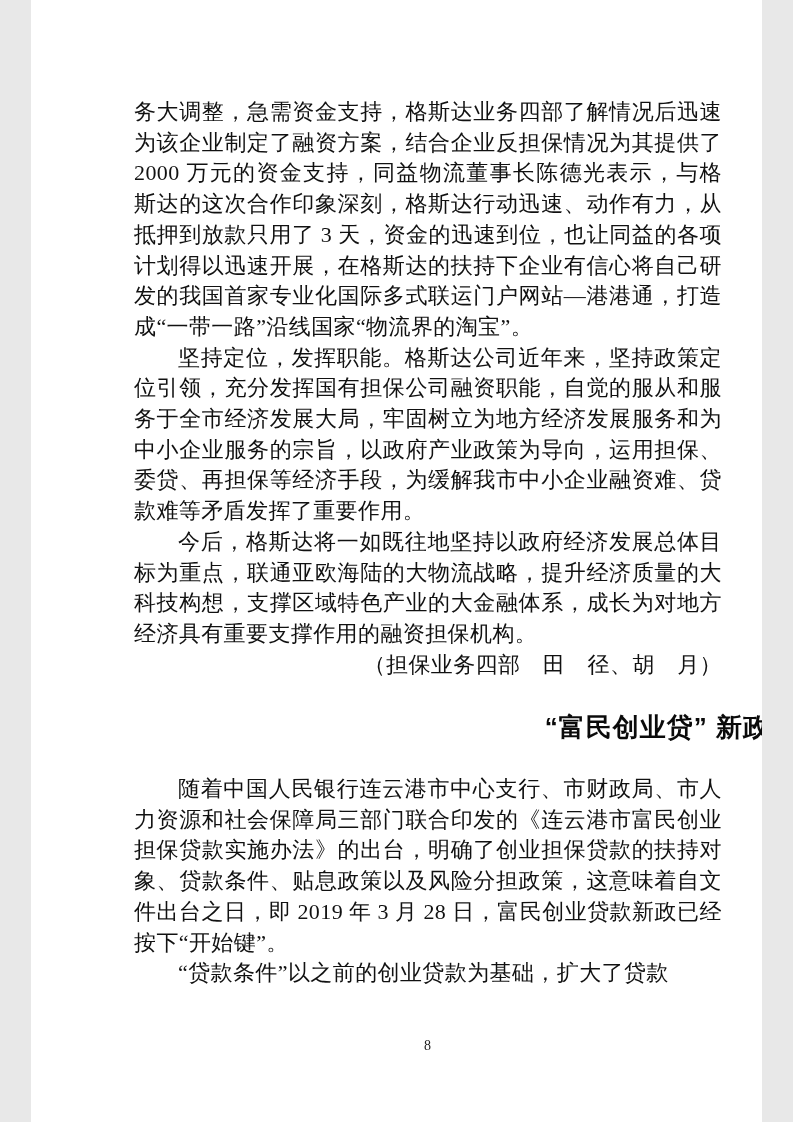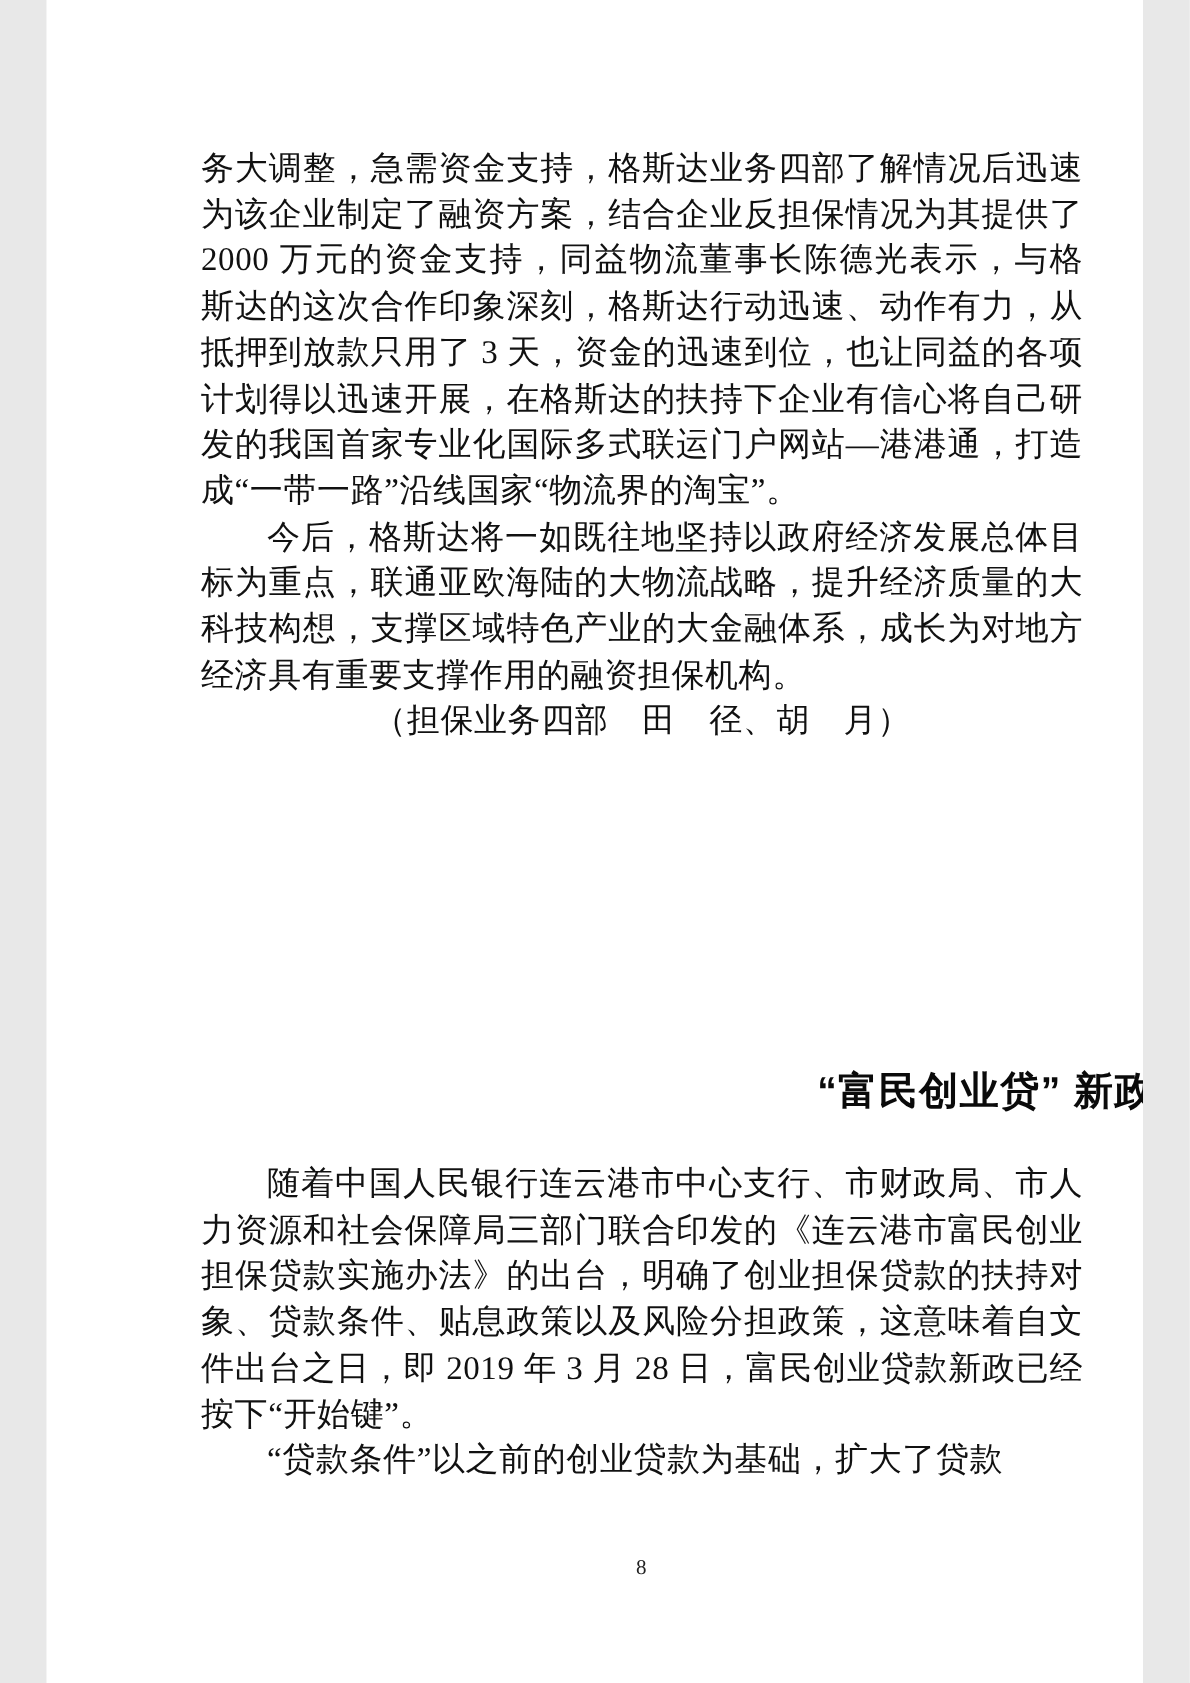--- a/index.html
+++ b/index.html
@@ -29,21 +29,21 @@
     font-size: 22px;
     line-height: 30.7px;
     letter-spacing: 0.4px;
     text-align: justify;
     text-indent: 2em;
     word-break: break-all;
   }
   .para.no-indent { text-indent: 0; }
   .para.attribution {
     text-indent: 0;
-    text-align: center;
+    text-align: right;
   }
   .section-heading {
     position: absolute;
     top: 707px;
     left: 0;
     width: 793px;
     margin: 0;
     text-align: right;
     font-family: "Liberation Sans", "DejaVu Sans", sans-serif;
     font-weight: 700;
@@ -63,20 +63,21 @@
     color: #222222;
   }
 </style>
 </head>
 <body>
 
 <div class="page">
 
   <div class="text-block" id="block-guarantee">
     <p class="para no-indent">务大调整，急需资金支持，格斯达业务四部了解情况后迅速为该企业制定了融资方案，结合企业反担保情况为其提供了 2000 万元的资金支持，同益物流董事长陈德光表示，与格斯达的这次合作印象深刻，格斯达行动迅速、动作有力，从抵押到放款只用了 3 天，资金的迅速到位，也让同益的各项计划得以迅速开展，在格斯达的扶持下企业有信心将自己研发的我国首家专业化国际多式联运门户网站—港港通，打造成“一带一路”沿线国家“物流界的淘宝”。</p>
+    <p class="para">坚持定位，发挥职能。格斯达公司近年来，坚持政策定位引领，充分发挥国有担保公司融资职能，自觉的服从和服务于全市经济发展大局，牢固树立为地方经济发展服务和为中小企业服务的宗旨，以政府产业政策为导向，运用担保、委贷、再担保等经济手段，为缓解我市中小企业融资难、贷款难等矛盾发挥了重要作用。</p>
     <p class="para">今后，格斯达将一如既往地坚持以政府经济发展总体目标为重点，联通亚欧海陆的大物流战略，提升经济质量的大科技构想，支撑区域特色产业的大金融体系，成长为对地方经济具有重要支撑作用的融资担保机构。</p>
     <p class="para attribution">（担保业务四部　田　径、胡　月）</p>
   </div>
 
   <h2 class="section-heading">“富民创业贷” 新政实施</h2>
 
   <div class="text-block" id="block-loan">
     <p class="para">随着中国人民银行连云港市中心支行、市财政局、市人力资源和社会保障局三部门联合印发的《连云港市富民创业担保贷款实施办法》的出台，明确了创业担保贷款的扶持对象、贷款条件、贴息政策以及风险分担政策，这意味着自文件出台之日，即 2019 年 3 月 28 日，富民创业贷款新政已经按下“开始键”。</p>
     <p class="para">“贷款条件”以之前的创业贷款为基础，扩大了贷款</p>
   </div>

